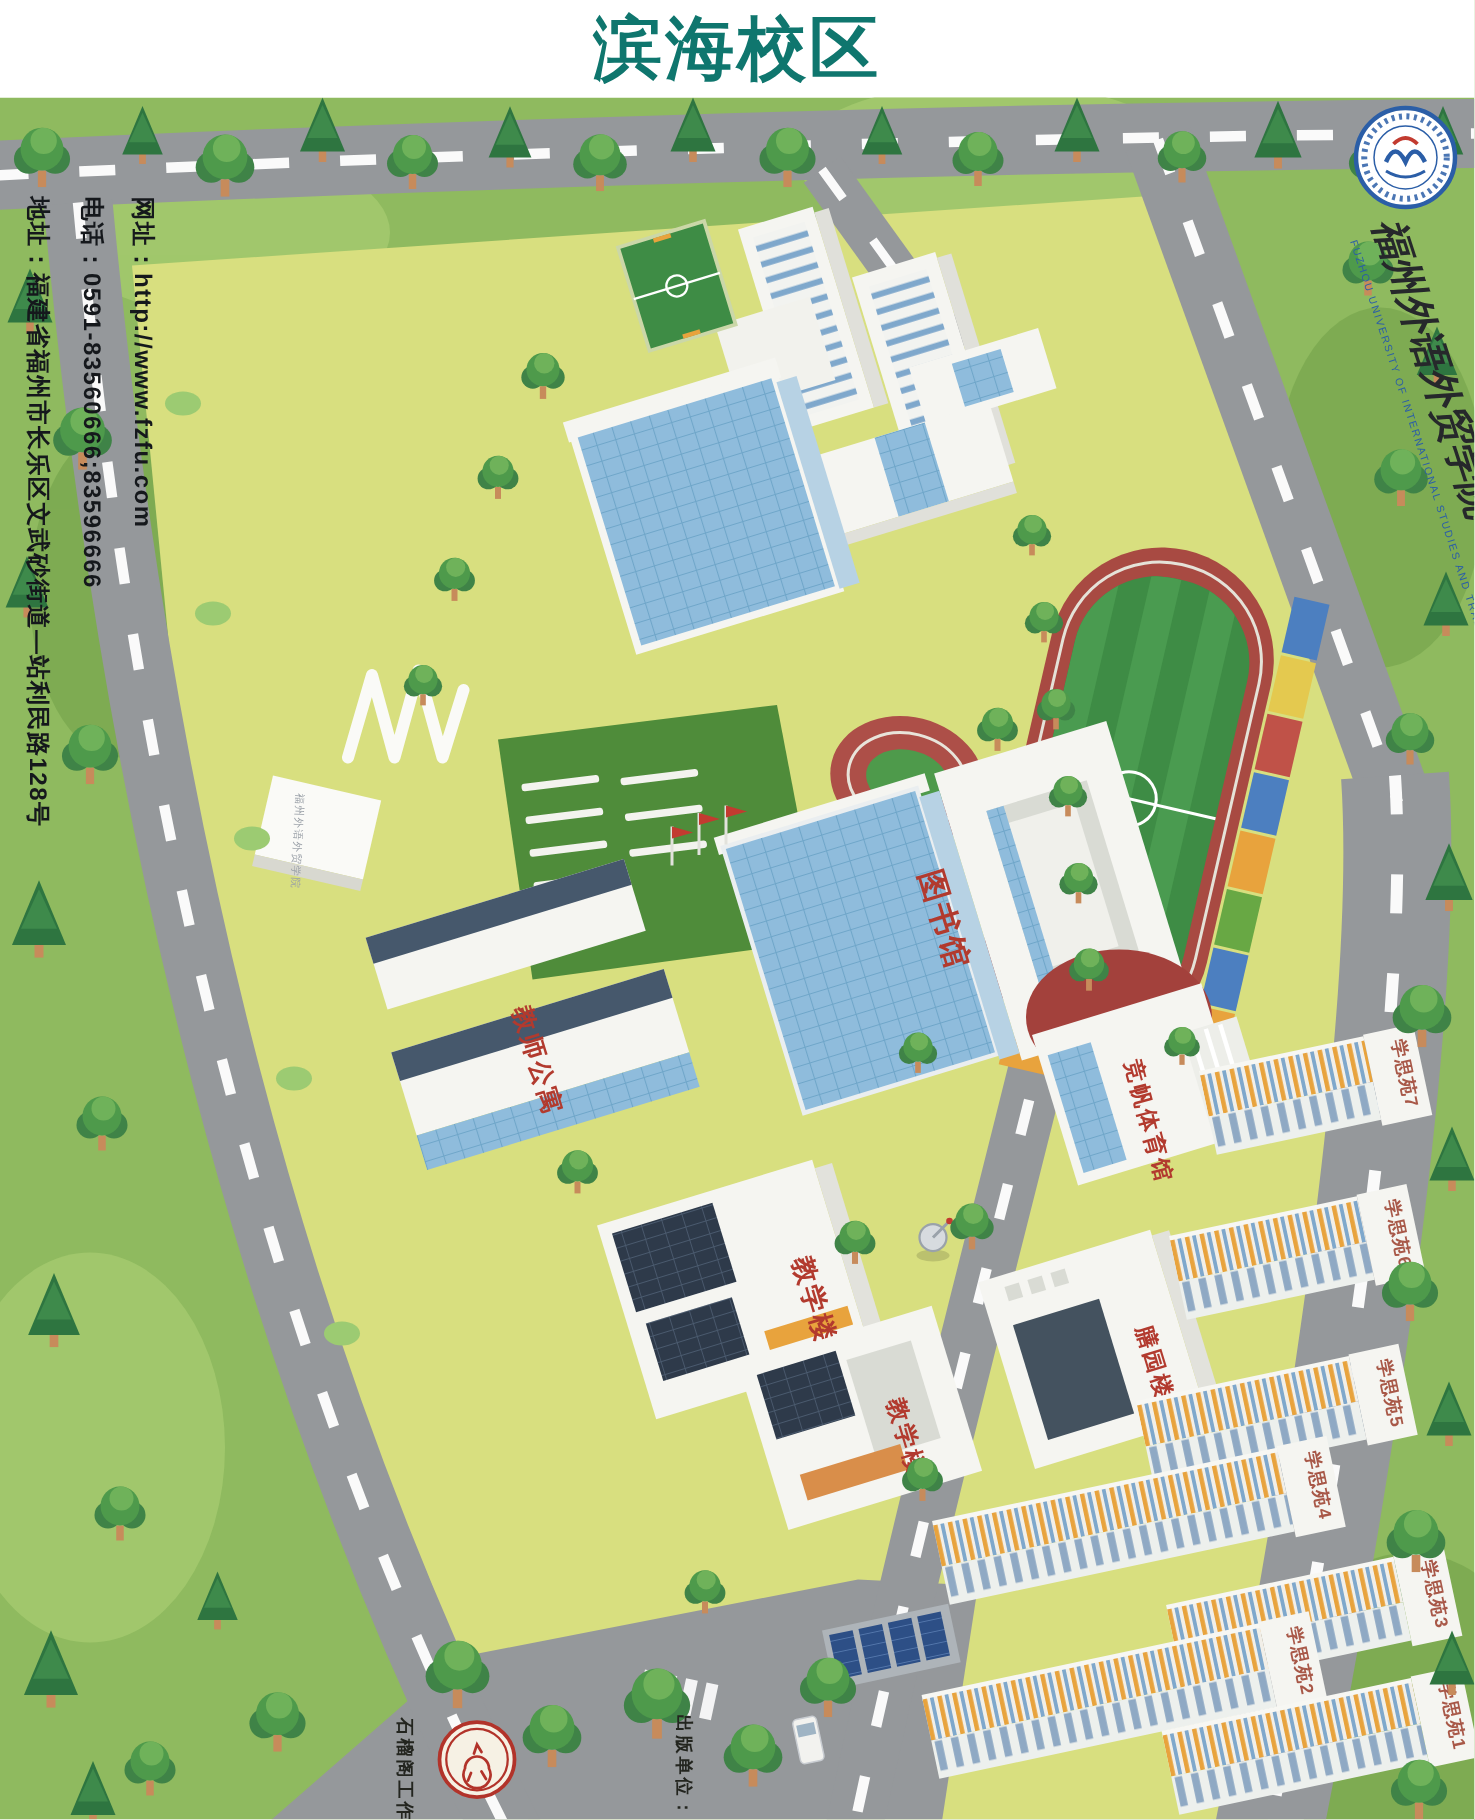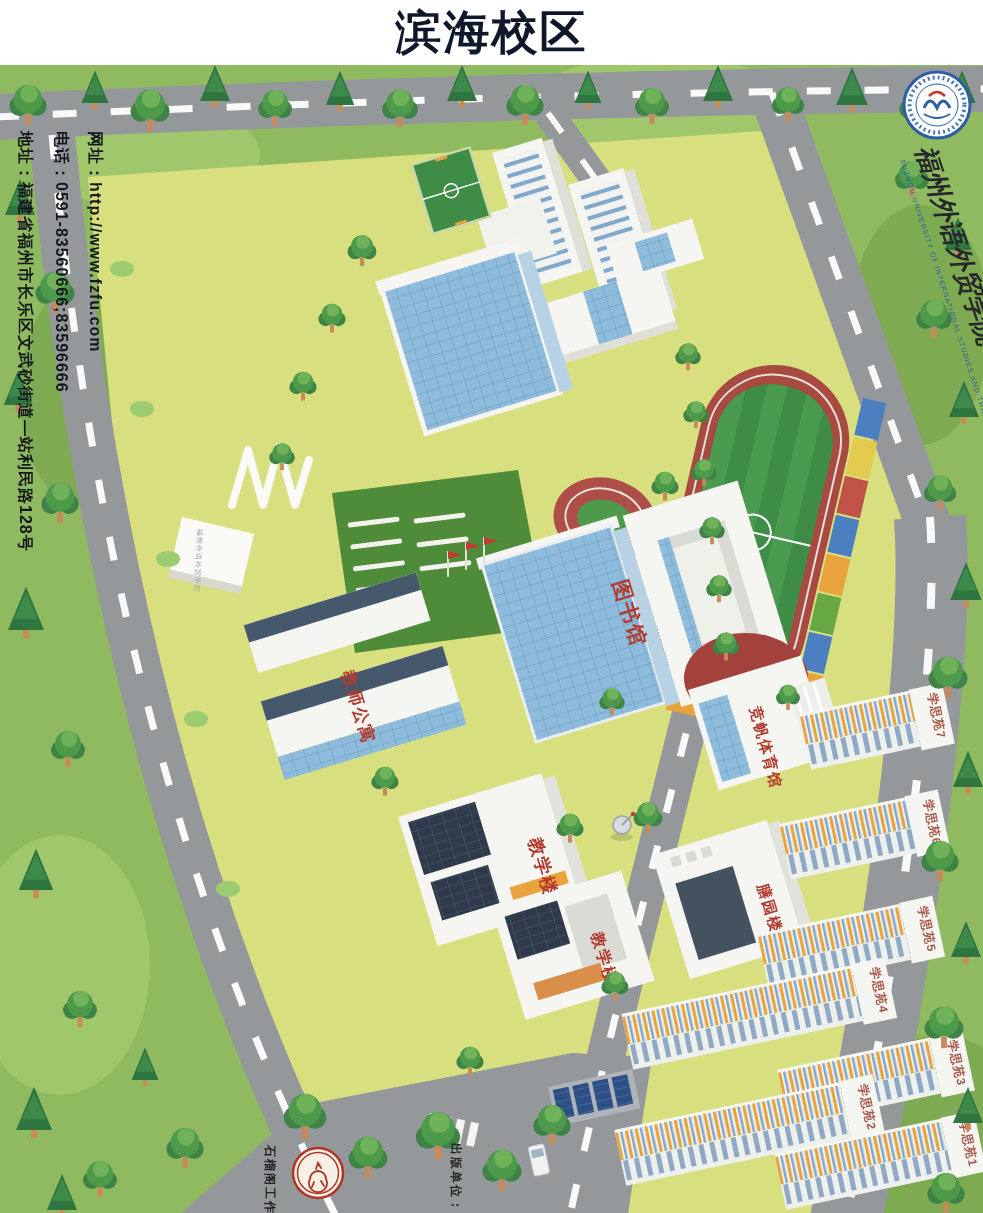--- a/index.html
+++ b/index.html
@@ -1,19 +1,19 @@
 <!DOCTYPE html>
 <html><head>
 <meta charset="utf-8">
 <style>
   html,body{margin:0;padding:0;background:#ffffff;}
   body{width:983px;font-family:"Liberation Sans",sans-serif;}
   .page{width:983px;height:1213px;background:#fff;overflow:hidden;}
   .map-title{height:65px;display:flex;align-items:center;justify-content:center;
-    font-family:"Liberation Serif",serif;font-weight:800;font-size:46px;color:#0f172a;
+    font-family:"Liberation Serif",serif;font-weight:800;font-size:46px;color:#0f766e;
     letter-spacing:2px;margin:0;}
   .map-wrap{width:983px;height:1148px;position:relative;}
   svg{display:block;}
   text{font-family:"Liberation Sans",sans-serif;}
   .contact-text{font-weight:bold;fill:#15181c;font-size:16px;letter-spacing:1px;}
   .bldg-label{fill:#b23a2e;font-weight:bold;letter-spacing:2px;}
   .dorm-label{fill:#a85848;font-weight:bold;font-size:12px;letter-spacing:1px;}
   .credit-text{fill:#23251f;font-weight:bold;font-size:12px;letter-spacing:2px;}
   .calli{font-family:"DejaVu Serif",serif;font-style:italic;font-weight:bold;fill:#26282b;}
   .calli-en{fill:#2b5ea7;font-size:7px;letter-spacing:1.2px;}

